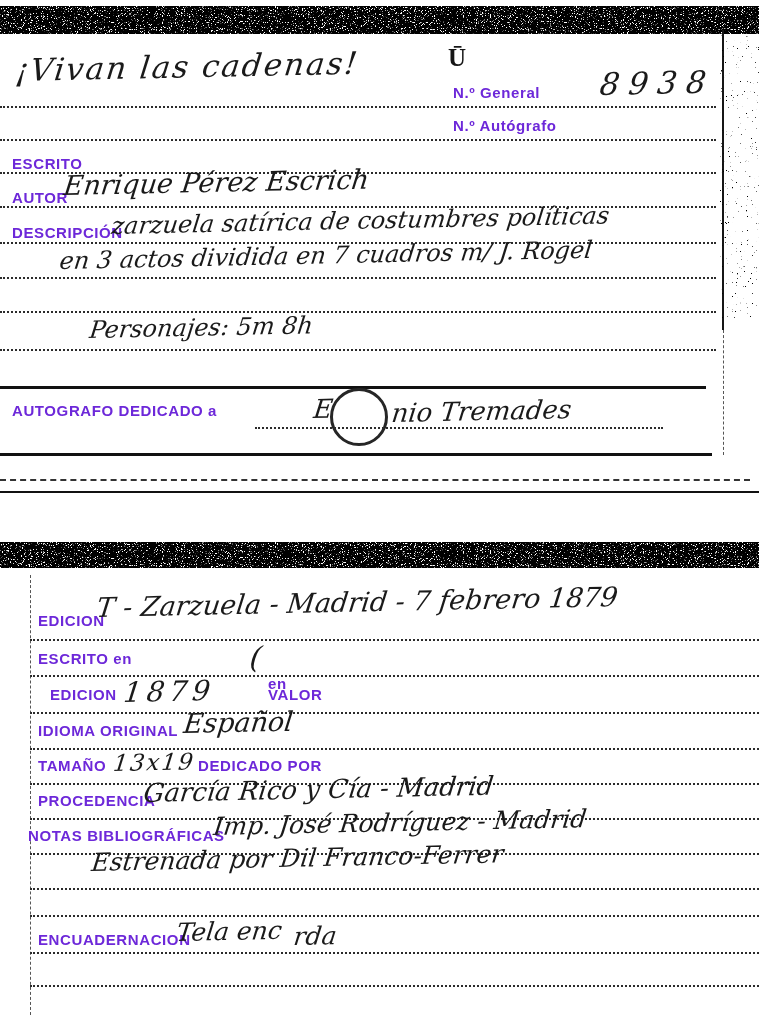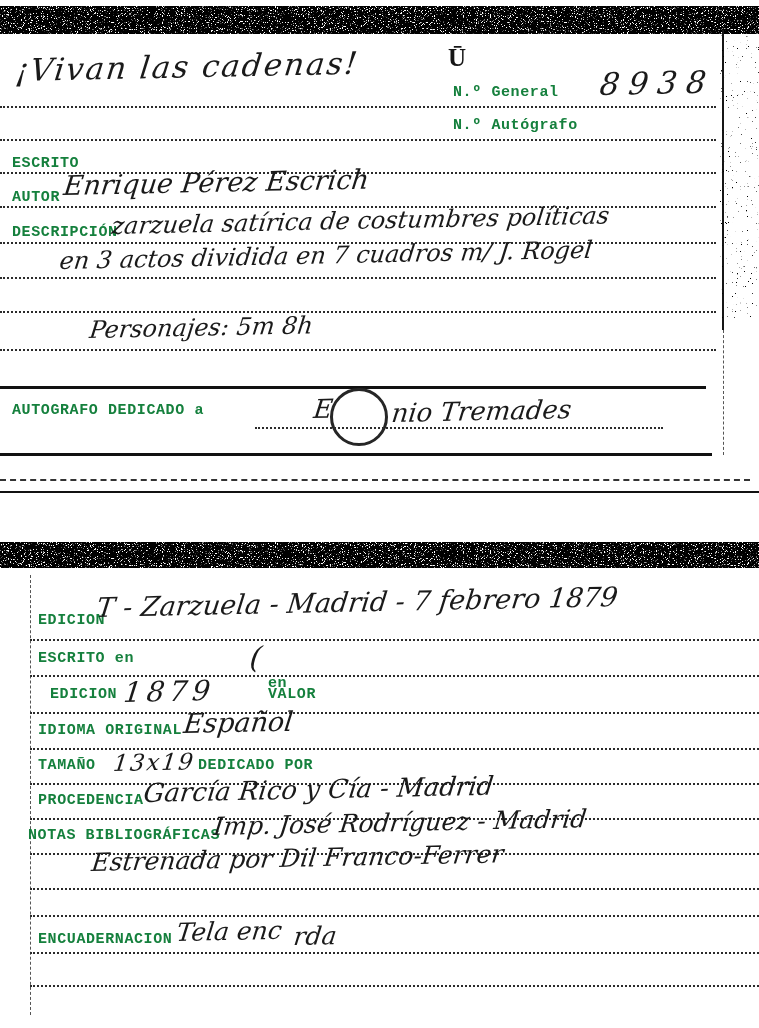--- a/index.html
+++ b/index.html
@@ -2,22 +2,22 @@
 <html><head>
 <meta charset="utf-8">
 <style>
   html,body{margin:0;padding:0;background:#e8e8e8;}
   .page{
     position:relative;width:759px;height:1028px;background:#ffffff;
     overflow:hidden;font-family:"Liberation Serif", serif;color:#161616;
   }
   .abs{position:absolute;}
   .label{
-    position:absolute;font-family:Liberation Mono, monospace;font-weight:700;
-    font-size:15px;letter-spacing:0.6px;color:#15803d;white-space:nowrap;
+    position:absolute;font-family:Liberation Sans, sans-serif;font-weight:700;
+    font-size:15px;letter-spacing:0.6px;color:#6d28d9;white-space:nowrap;
   }
   .hand{
     position:absolute;font-family:"DejaVu Serif", serif;font-style:italic;
     color:#1a1a1a;white-space:nowrap;transform-origin:left bottom;
     transform:rotate(-1.2deg) skewX(-8deg);
   }
   .dotline{position:absolute;height:0;border-top:2px dotted #2b2b2b;}
   .dashline{position:absolute;height:0;border-top:2px dashed #333;}
   .solidline{position:absolute;background:#111;}
   .vline-solid{position:absolute;width:2px;background:#161616;}

